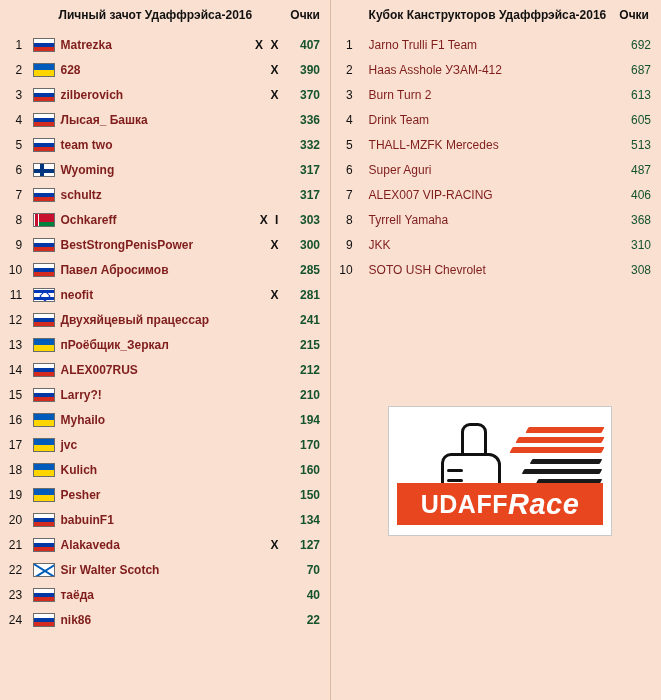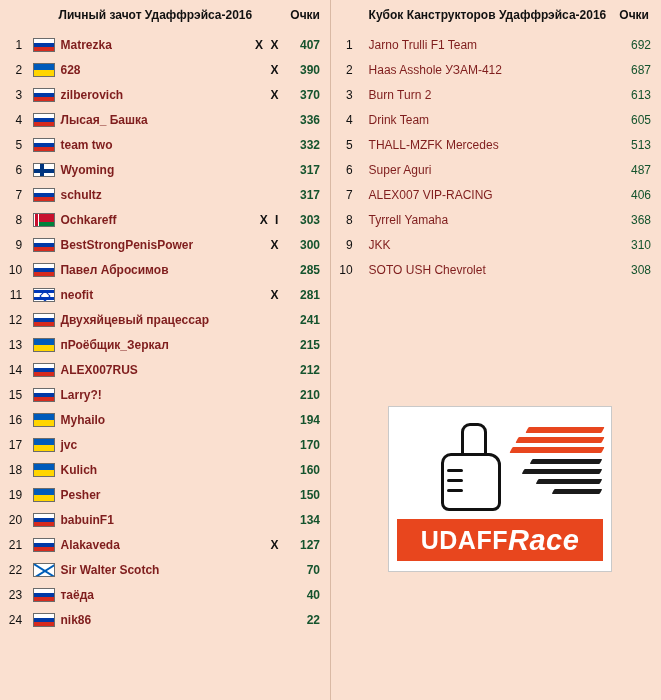--- a/index.html
+++ b/index.html
@@ -148,21 +148,21 @@
     top:6px; left:-3px; width:28px; height:2px; background:#005eb8;
     transform: rotate(-32deg); right:auto;
   }
 
   
   .logo-box {
     position: absolute;
     left: 388px;
     top: 406px;
     width: 224px;
-    height: 166px;
+    height: 130px;
     background: #ffffff;
     border: 1px solid #c9c9c9;
     box-sizing: border-box;
     padding-left: 20px;
   }
   .logo-top {
     position: relative;
     height: 110px;
     overflow: hidden;
   }

